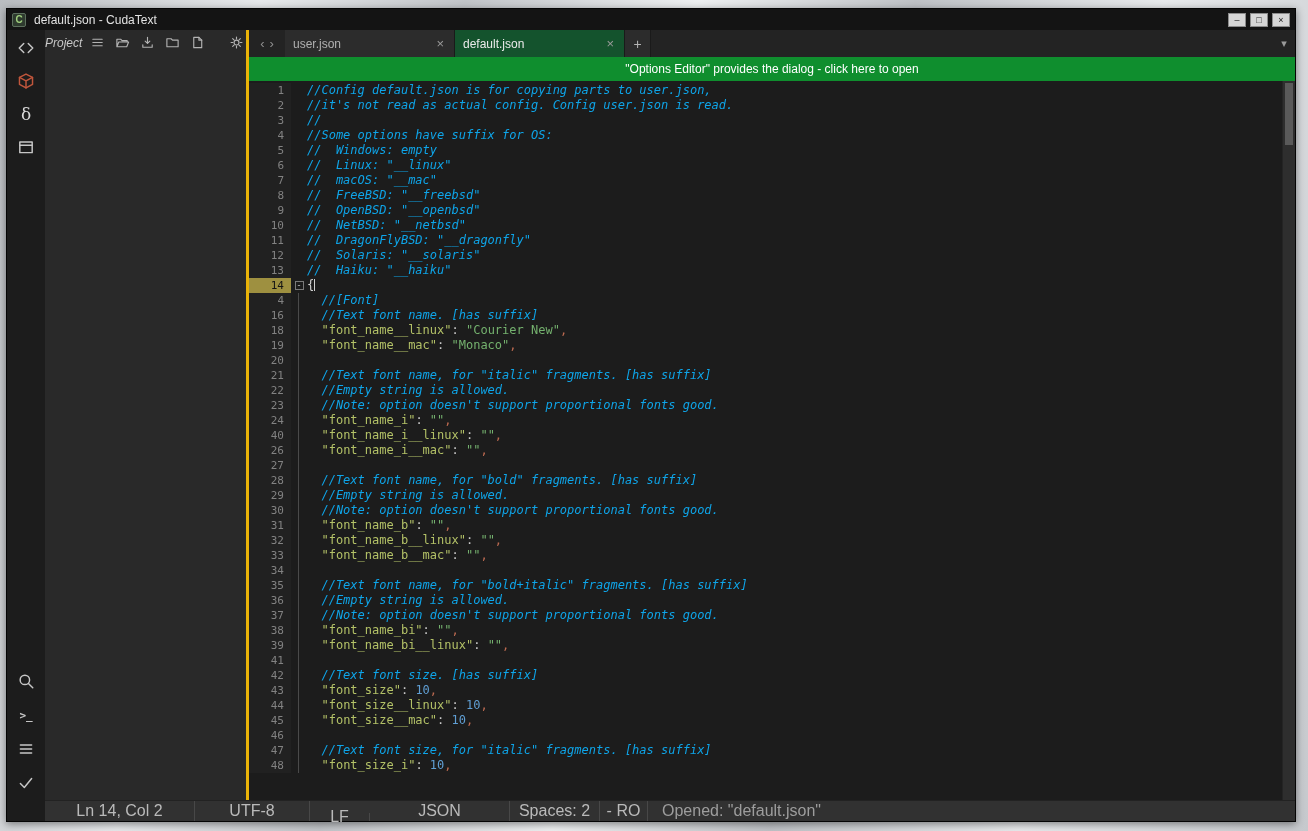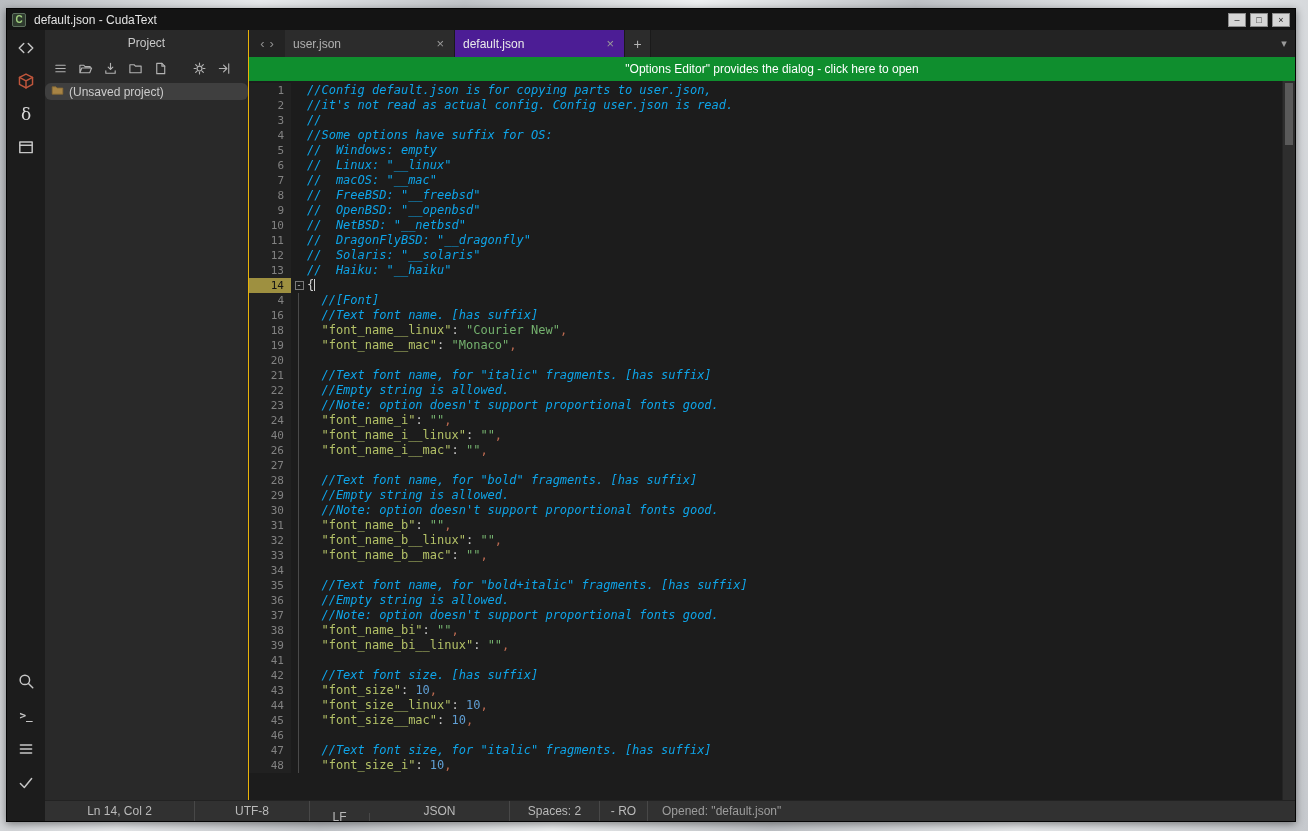--- a/index.html
+++ b/index.html
@@ -32,21 +32,21 @@
   .abar-icon svg { width:18px; height:18px; }
   .abar-icon svg * { stroke:#c6c6c6; fill:none; stroke-width:1.3; stroke-linecap:round; stroke-linejoin:round; }
   .abar-icon.active svg * { stroke:#c0563c; }
   [data-name="delta-icon"] { font-family:"DejaVu Serif", serif; font-size:17px; color:#d8d8d8; }
   [data-name="console-icon"] { font-family:"DejaVu Sans Mono", monospace; font-size:11px; font-weight:bold; }
 
   .rightcol { flex:1; display:flex; flex-direction:column; min-width:0; }
   .workarea { flex:1; display:flex; min-height:0; }
 
   
-  .projectpanel { width:204px; background:#292929; display:flex; flex-direction:column; flex:0 0 auto; border-right:1px solid #eab308; }
+  .projectpanel { width:204px; background:#292929; display:flex; flex-direction:row; flex:0 0 auto; border-right:3px solid #eab308;font-style:italic; }
   .pp-header { height:26px; display:flex; align-items:center; justify-content:center; color:#c9c9c9; font-size:12px; }
   .pp-toolbar { height:24px; display:flex; align-items:center; padding:0 7px; gap:8px; }
   .ptb-icon { width:17px; height:17px; display:flex; align-items:center; justify-content:center; cursor:pointer; }
   .ptb-icon svg { width:15px; height:15px; }
   .ptb-icon svg * { stroke:#b3b3b3; fill:none; stroke-width:1.2; stroke-linecap:round; stroke-linejoin:round; }
   [data-name="project-toolbar"] .ptb-icon:nth-child(6) { margin-left:14px; }
   .pp-tree { flex:1; padding-top:3px; }
   .tree-row { height:17px; display:flex; align-items:center; padding-left:6px; gap:5px; cursor:pointer;border-radius:6px; }
   .tree-row.selected { background:#3f3f3f; }
   .tree-icon svg { width:13px; height:13px; }
@@ -55,21 +55,21 @@
 
   
   .editorcol { flex:1; display:flex; flex-direction:column; min-width:0; }
 
   .tabbar { height:27px; background:#232323; display:flex; align-items:stretch; flex:0 0 auto; }
   .tab-arrows { width:36px; display:flex; align-items:center; justify-content:center; gap:5px; color:#8f8f8f; font-size:13px; }
   .tab-arrows span { cursor:pointer; }
   .tab-strip { display:flex; align-items:stretch; }
   .tab { width:170px; display:flex; align-items:center; padding:0 8px; background:#2c2c2c; border-right:1px solid #1a1a1a;
     color:#b0b0b0; font-size:12px; cursor:pointer; }
-  .tab.active { background:#4c1d95; color:#eaeaea; }
+  .tab.active { background:#14532d; color:#eaeaea; }
   .tab-label { flex:1; overflow:hidden; white-space:nowrap; }
   .tab-close { color:#9a9a9a; font-size:13px; padding:0 2px; cursor:pointer; }
   .tab-plus { width:26px; display:flex; align-items:center; justify-content:center; background:#2c2c2c;
     color:#b5b5b5; font-size:14px; border-right:1px solid #1a1a1a; cursor:pointer; }
   .tab-ddown { margin-left:auto; width:22px; display:flex; align-items:center; justify-content:center; color:#9a9a9a; font-size:11px; cursor:pointer; }
 
   .banner { height:24px; background:#0f8e2e; color:#ffffff; font-size:12px;
     display:flex; align-items:center; justify-content:center; cursor:pointer; flex:0 0 auto; }
 
   .editor { flex:1; position:relative; background:#1c1c1c; overflow:hidden;
@@ -90,21 +90,21 @@
   .tok-p { color:#c8c8c8; }
   .tok-m { color:#bf6b51; }
   .tok-b { color:#d4d4d4; }
   .cursor { display:inline-block; width:1px; height:12px; background:#d0d0d0; vertical-align:-2px; }
 
   .vscrollbar { position:absolute; right:0; top:0; bottom:0; width:13px; background:#2e2e2e; border-left:1px solid #242424; }
   .vthumb { position:absolute; left:2px; right:2px; top:2px; height:62px; background:#5a5a5a; }
 
   
   .statusbar { height:21px; background:#313131; border-top:1px solid #222; display:flex; align-items:stretch;
-    font-size:12px; color:#bababa; flex:0 0 auto; }
+    font-size:16px; color:#bababa; flex:0 0 auto; }
   .sb-cell { display:flex; align-items:center; justify-content:center; border-right:1px solid #484848; cursor:pointer; }
   .sb-0 { width:150px; } .sb-1 { width:115px; } .sb-2 { width:60px;margin-top:12px; } .sb-3 { width:140px; }
   .sb-4 { width:90px; } .sb-5 { width:48px; }
   .sb-6 { flex:1; justify-content:flex-start; padding-left:14px; color:#9d9d9d; border-right:none; }
 </style>
 </head>
 <body>
 
 <div class="desktop" data-name="desktop-wallpaper">
   <div class="window" data-name="cudatext-window">

